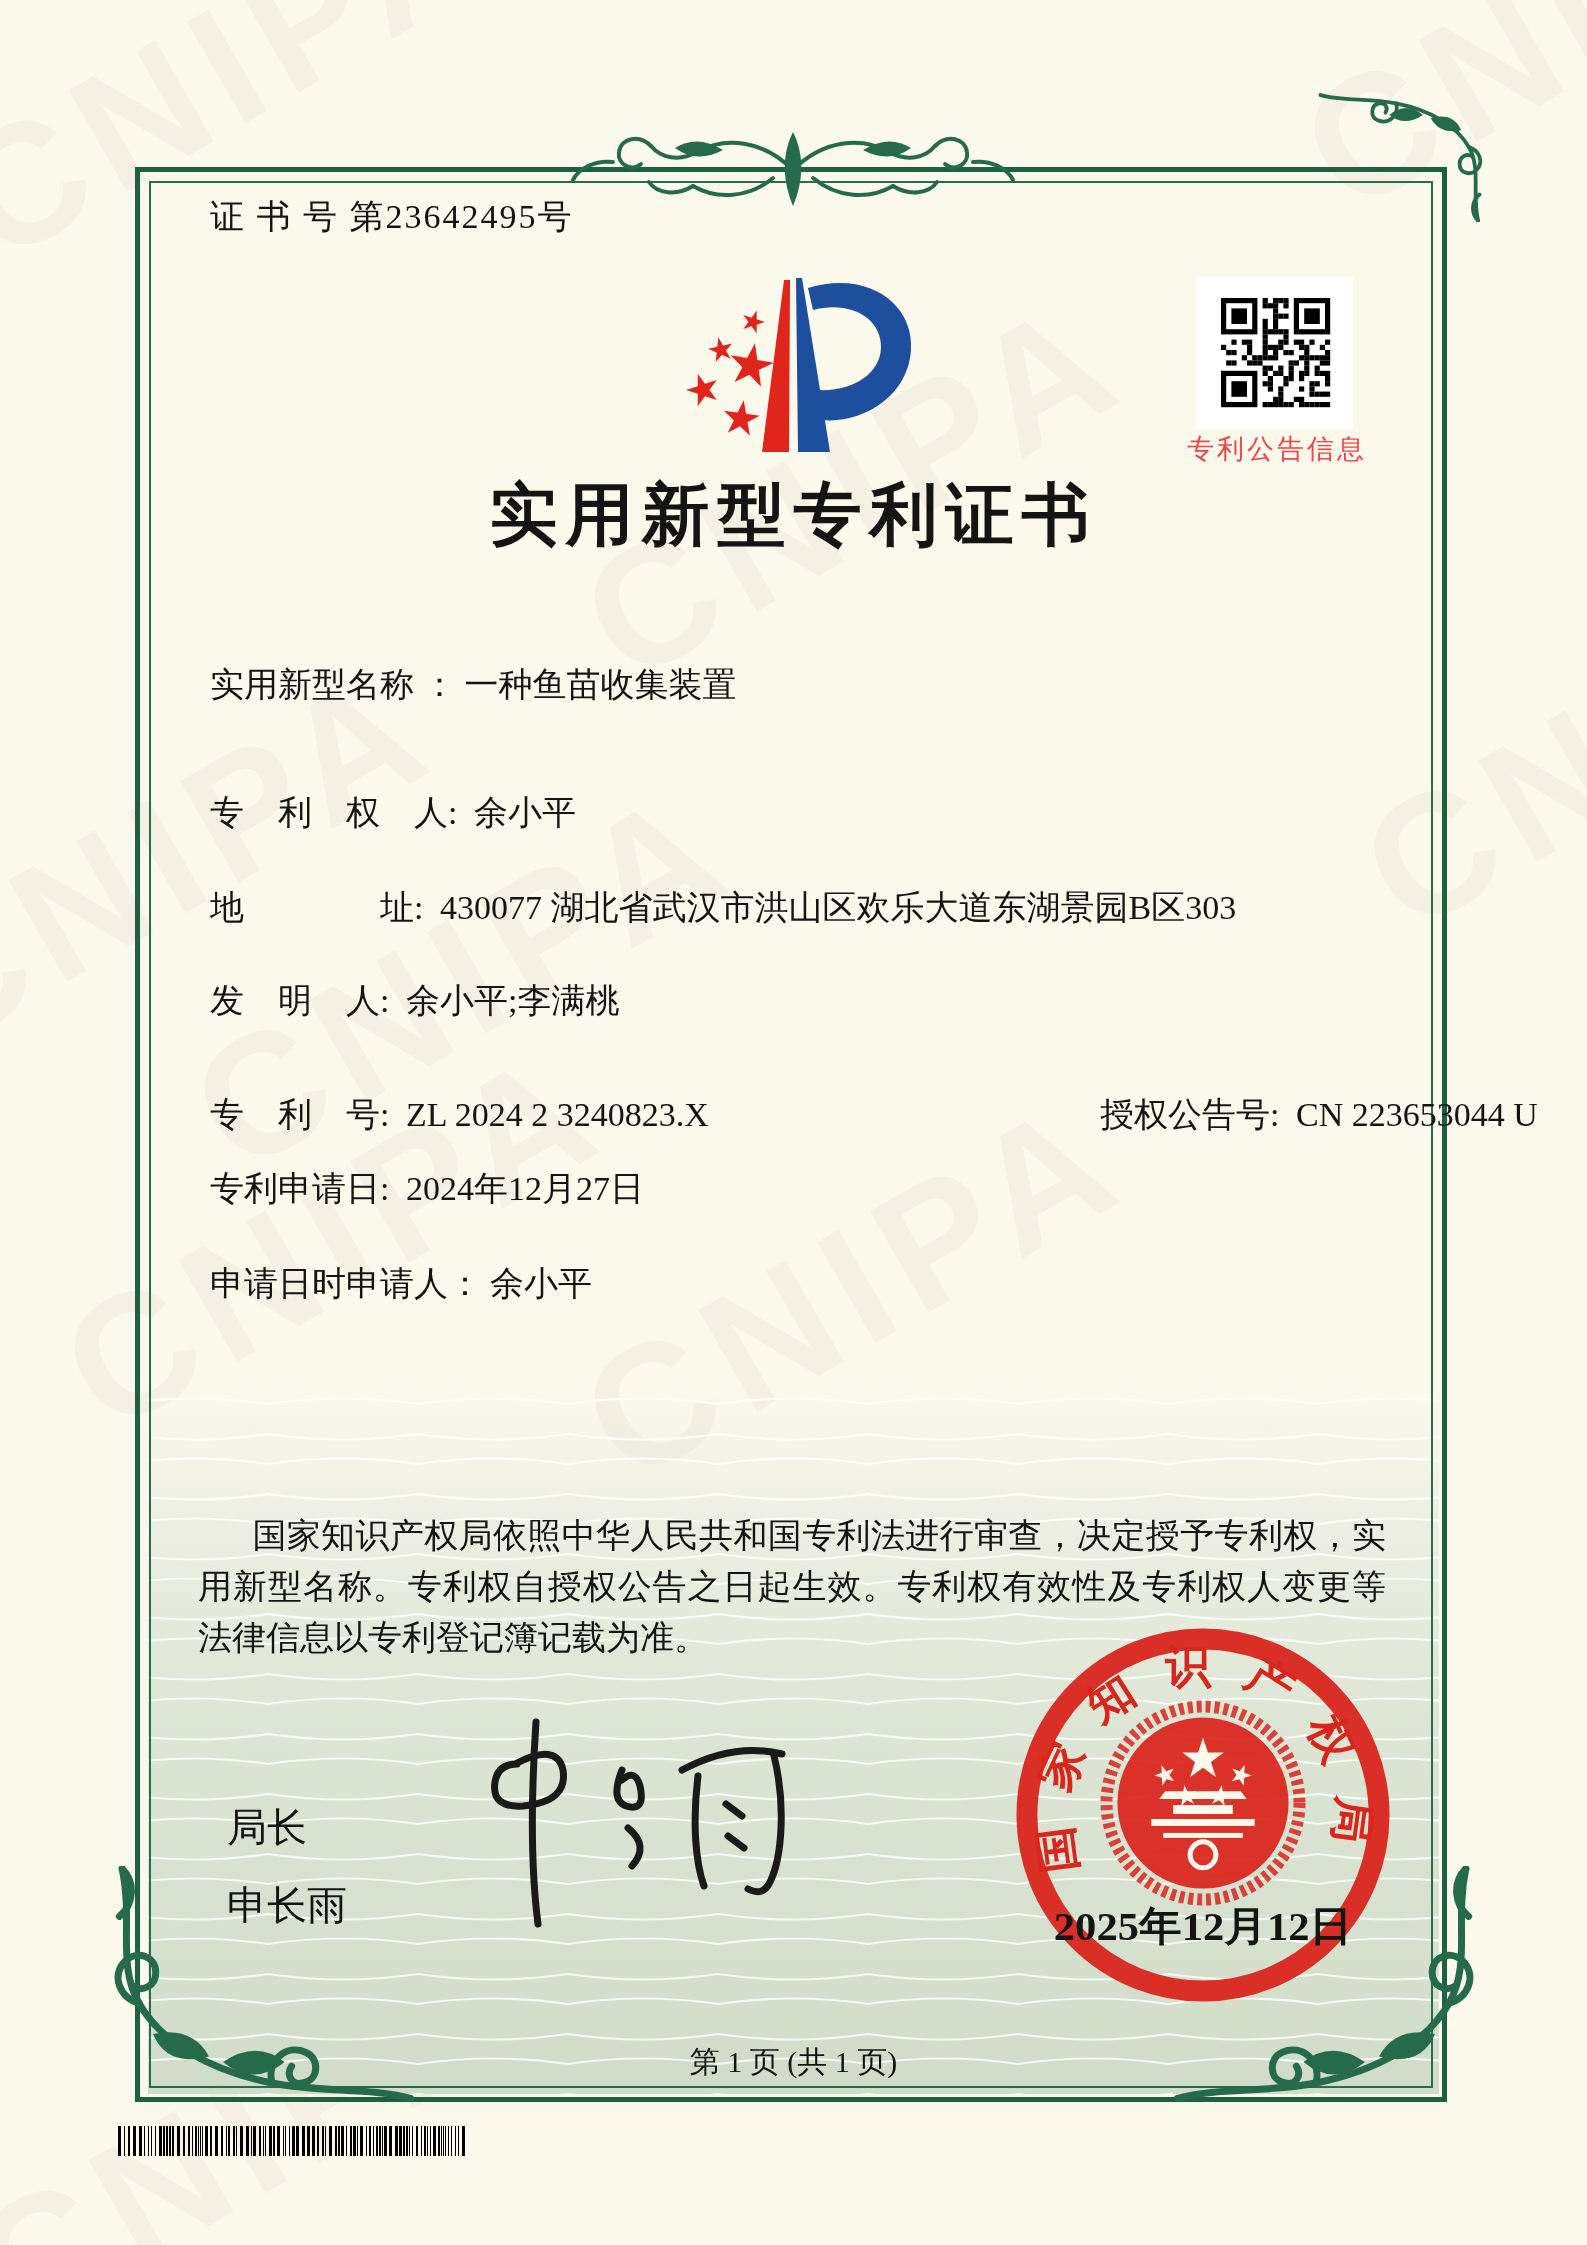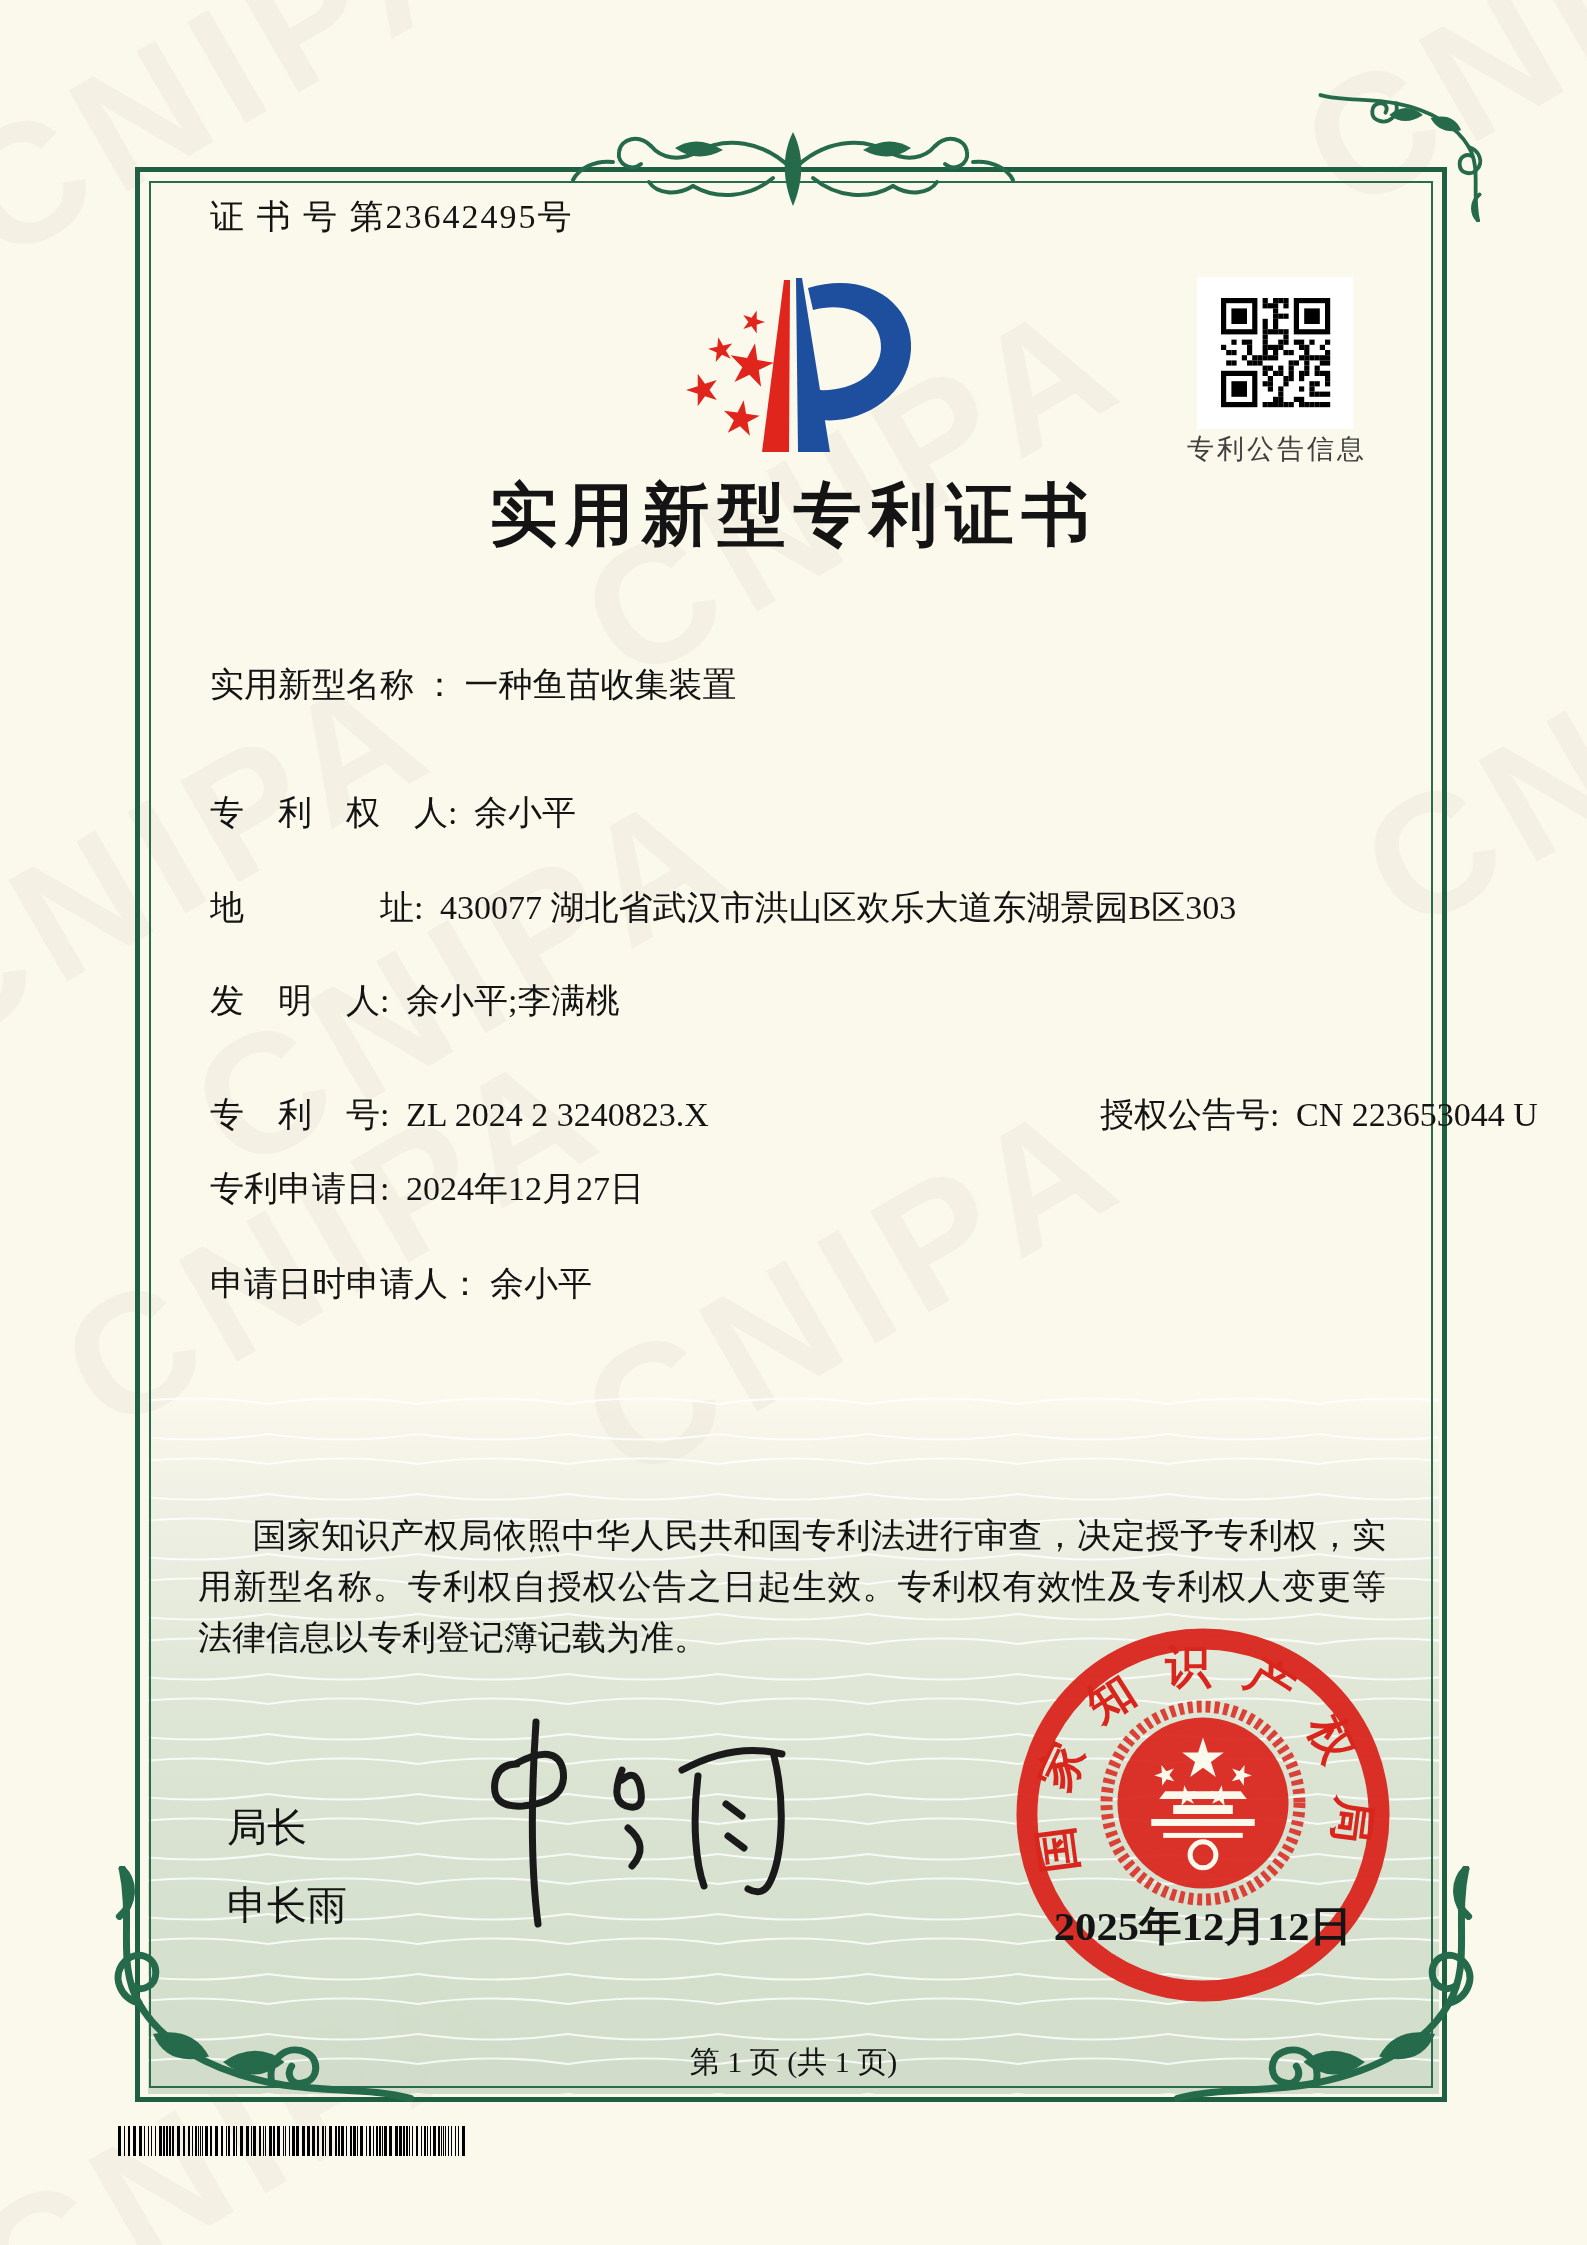--- a/index.html
+++ b/index.html
@@ -17,21 +17,21 @@
   
   #frame-outer{position:absolute;left:135px;top:167px;width:1312px;height:1935px;
       border:5px solid #206042;box-sizing:border-box;}
   #frame-inner{position:absolute;left:149px;top:181px;width:1284px;height:1907px;
       border:2px solid #2a6b4d;box-sizing:border-box;}
   .orn{position:absolute;}
   
   #cert-no{position:absolute;left:210px;top:194px;font-size:34px;letter-spacing:2px;}
   #qr-box{position:absolute;left:1197px;top:277px;width:156px;height:152px;background:#fff;}
   #qr-caption{position:absolute;left:1162px;top:431px;width:230px;text-align:center;
-      font-size:27px;letter-spacing:3px;color:#404040;}
+      font-size:27px;letter-spacing:3px;color:#ef4444;}
   #doc-title{position:absolute;left:0;right:0;top:470px;text-align:center;
       font-size:68px;font-weight:700;letter-spacing:8px;}
   
   .row{position:absolute;left:210px;font-size:34px;white-space:nowrap;}
   .row .lbl{margin-right:8px;}
   .rcol{position:absolute;left:890px;top:0;}
   
   #body-par{position:absolute;left:198px;top:1510px;width:1188px;font-size:34px;
       line-height:51px;text-align:justify;text-indent:1.6em;}
   

